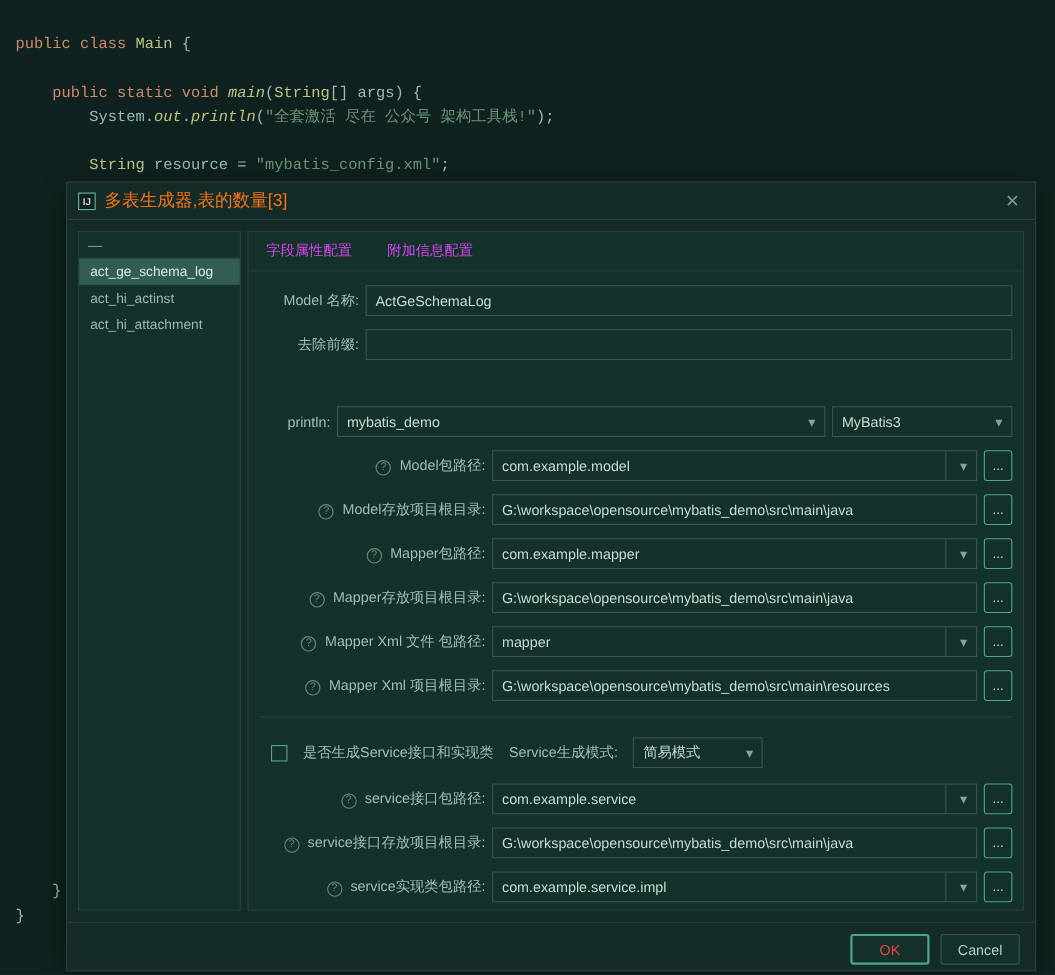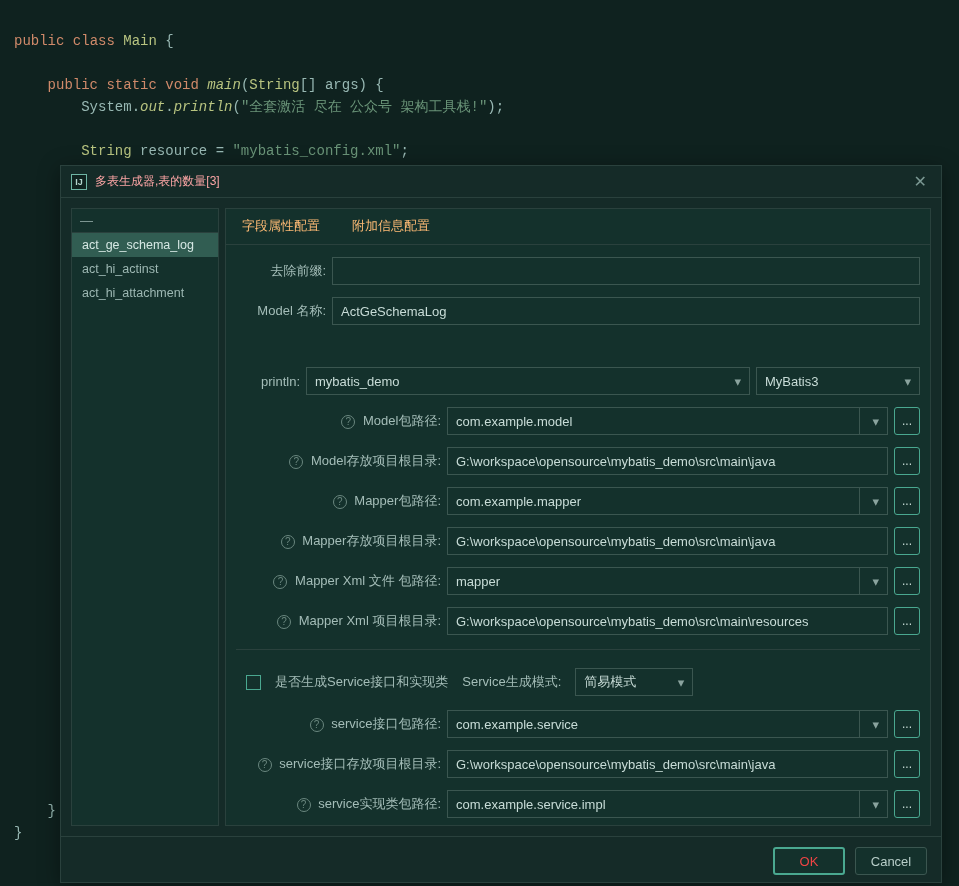--- a/index.html
+++ b/index.html
@@ -49,21 +49,21 @@
   border-bottom: 1px solid #2a413d;
 }
 .dialog-head .icon-box {
   width: 16px; height: 16px;
   border: 1px solid #6fb5a5;
   background: #0f221f;
   margin-right: 8px;
   display:flex;align-items:center;justify-content:center;
   font-size:9px;color:#b4d6cf;font-weight:bold;
 }
-.dialog-head .title { color: #fca5a5; font-size: 12px; }
+.dialog-head .title { color: #f97316; font-size: 16px; }
 .dialog-head .close {
   margin-left: auto;
   color: #7b9893;
   cursor: pointer;
   font-size: 16px;
   padding: 0 4px;
 }
 
 .dialog-body {
   display: flex;
@@ -101,21 +101,21 @@
   flex-direction: column;
   border: 1px solid #2a413d;
   background: #14312c;
 }
 .tabs {
   display: flex;
   border-bottom: 1px solid #2a413d;
 }
 .tab {
   padding: 8px 16px 7px;
-  color: #fdba74;
+  color: #d946ef;
   cursor: pointer;
   border-bottom: 2px solid transparent;
   font-size: 13px;
 }
 .tab.active {
   color: #d6e8e4;
   border-bottom: 2px solid #4aa890;
 }
 
 .form-area {
@@ -291,26 +291,26 @@
 
     <div class="main">
       <div class="tabs" id="tabs">
           <div class="tab">字段属性配置</div>
           <div class="tab">附加信息配置</div>
         </div>
 
       <div class="form-area">
 
         <div class="row">
+          <div class="label w1">Model 名称:</div>
+          <input class="txt" value="ActGeSchemaLog" style="">
+        </div>
+        <div class="row">
           <div class="label w1">去除前缀:</div>
           <input class="txt" value="" style="">
-        </div>
-        <div class="row">
-          <div class="label w1">Model 名称:</div>
-          <input class="txt" value="ActGeSchemaLog" style="">
         </div>
 
         <div style="height:30px"></div>
 
         <div class="row">
           <div class="label" style="width:64px">println:</div>
           <div class="select" style="flex:1">
             <span>mybatis_demo</span>
             <span class="chev">▾</span>
           </div>

